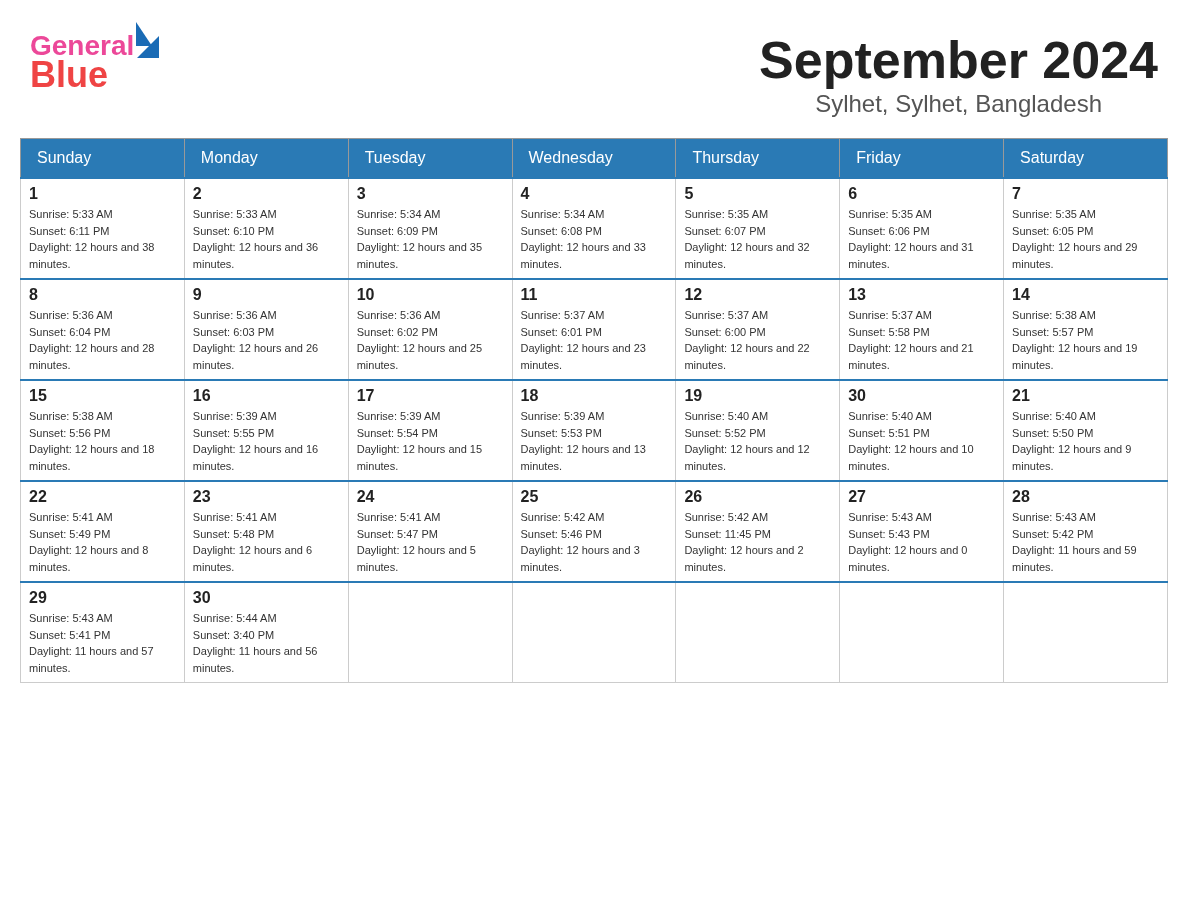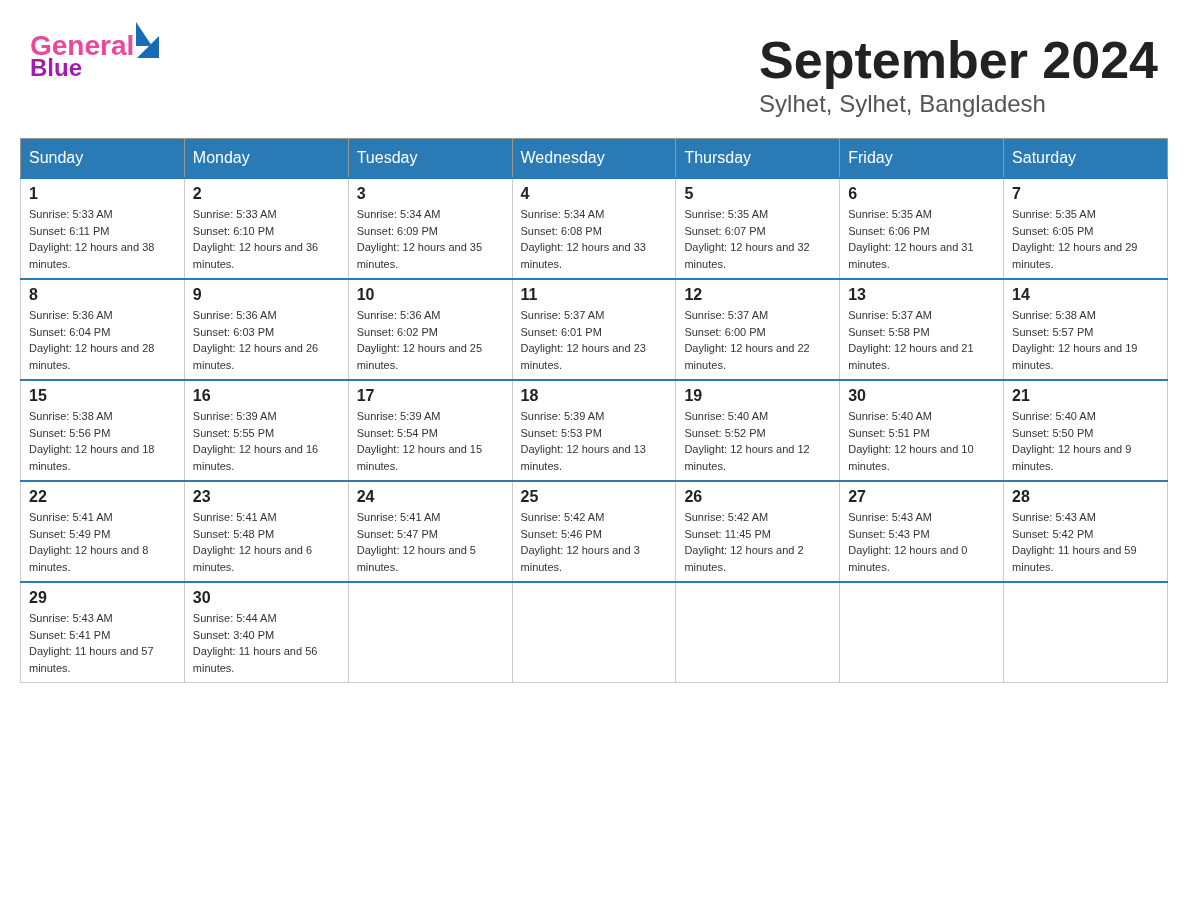--- a/index.html
+++ b/index.html
@@ -21,45 +21,45 @@
       display: flex;
       align-items: center;
       gap: 0px;
     }
     .logo-text-general {
       font-size: 28px;
       font-weight: bold;
       color: #ec4899;
     }
     .logo-text-blue {
-      font-size: 24px;
+      font-size: 36px;
       font-weight: bold;
-      color: #a21caf;
+      color: #ef4444;
     }
     .title-area {
-      text-align: left;
+      text-align: center;
     }
     .month-title {
       font-size: 52px;
       font-weight: bold;
       color: #222;
     }
     .location-title {
       font-size: 24px;
       color: #555;
     }
     .calendar-table {
       width: 100%;
       border-collapse: collapse;
       border: 1px solid #999;
     }
     .calendar-table th {
       background-color: #2a7ab5;
       color: #fff;
-      padding: 10px 8px;
+      padding: 10px 16px;
       font-size: 16px;
       font-weight: normal;
       text-align: left;
       border: 1px solid #999;
     }
     .calendar-table td {
       vertical-align: top;
       padding: 6px 8px;
       border: 1px solid #ccc;
       width: 14.28%;

